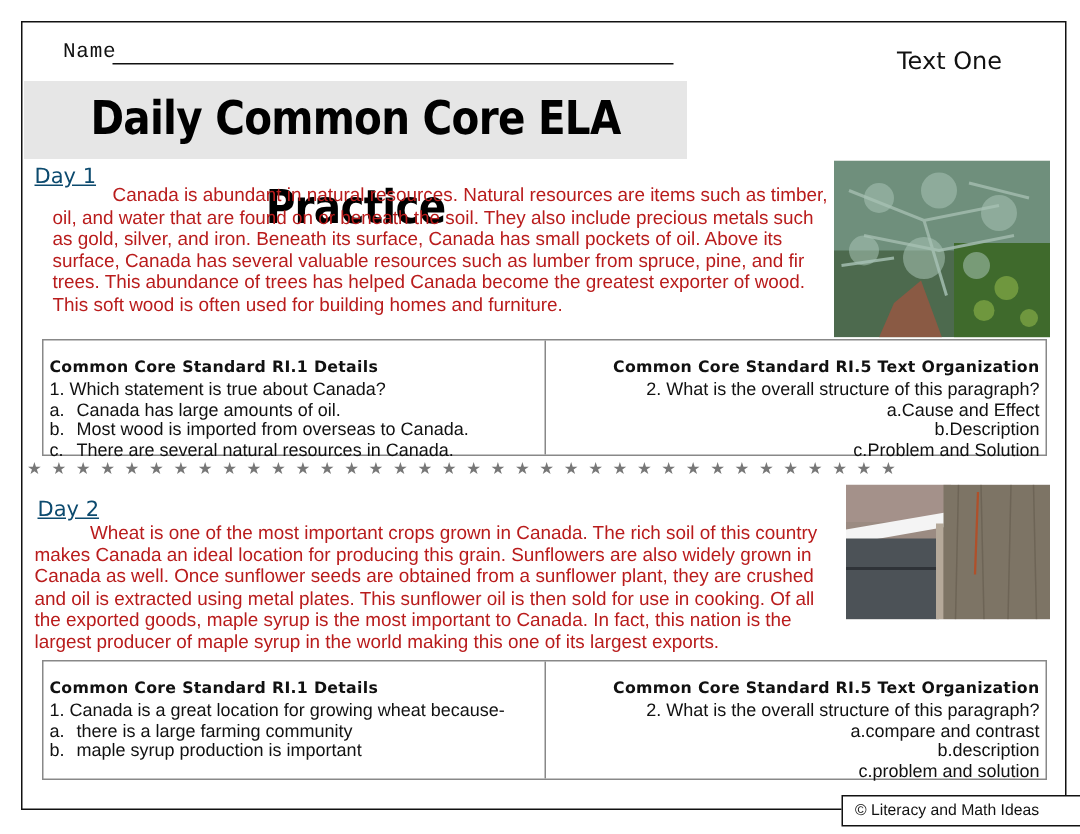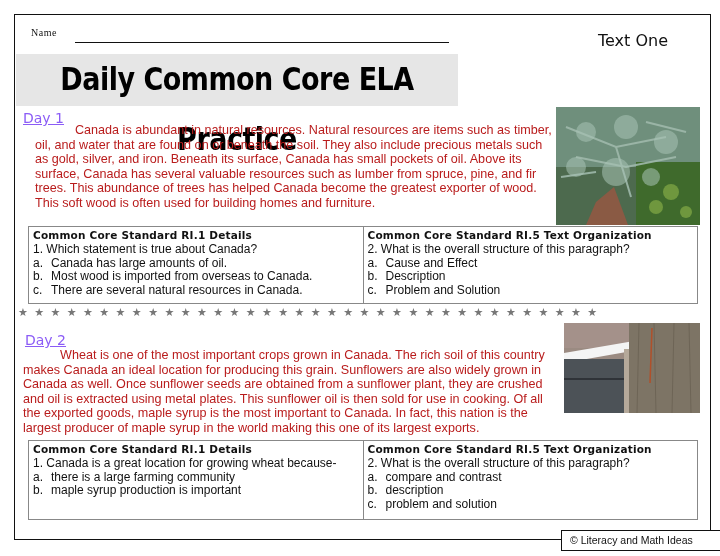--- a/index.html
+++ b/index.html
@@ -1,29 +1,29 @@
 <!DOCTYPE html>
 <html><head>
 <meta charset="utf-8">
 <style>
   html, body { margin:0; padding:0; background:#ffffff; }
   body { width:720px; height:556px; position:relative; overflow:hidden; font-family:"Liberation Sans", sans-serif; color:#111; }
   .frame { position:absolute; left:14px; top:14px; width:697px; height:526px; border:1.5px solid #111; box-sizing:border-box; }
-  .name-label { position:absolute; left:31px; top:27px; font-family:Liberation Serif, serif; font-size:10px; font-weight:300; letter-spacing:0.5px; }
+  .name-label { position:absolute; left:42px; top:27px; font-family:Liberation Mono, monospace; font-size:14px; font-weight:300; letter-spacing:0.5px; }
   .name-line { position:absolute; left:75px; top:42px; width:374px; border-bottom:1px solid #111; }
   .week { position:absolute; left:598px; top:31px; font-family:"DejaVu Sans", sans-serif; font-size:16px; color:#111; }
   .title-band { position:absolute; left:16px; top:54px; width:442px; height:52px; background:#e6e6e6; }
   .title { position:absolute; left:16px; top:54px; width:442px; height:52px; line-height:52px; text-align:center; font-family:"DejaVu Sans", sans-serif; font-weight:bold; font-size:27px; letter-spacing:-0.5px; color:#000; transform:scaleY(1.15); }
-  .day-label { position:absolute; font-family:"DejaVu Sans", sans-serif; font-size:14px; text-decoration:underline; color:#8b5cf6;text-align:right; }
+  .day-label { position:absolute; font-family:"DejaVu Sans", sans-serif; font-size:14px; text-decoration:underline; color:#0c4a6e;text-align:right; }
   .para { position:absolute; font-size:12.6px; line-height:14.6px; color:#b91c1c; }
   .photo { position:absolute; overflow:hidden; }
   .qbox { position:absolute; border:1.5px solid #888; box-sizing:border-box; display:flex; }
   .qcol { flex:1; padding:2px 4px; font-size:12px; line-height:13.8px; }
-  .qcol + .qcol { border-left:1.5px solid #888; }
-  .qhead { font-family:"DejaVu Sans", sans-serif; font-weight:bold; font-size:10.5px; letter-spacing:0.2px; }
+  .qcol + .qcol { border-left:1.5px solid #888;text-align:right; }
+  .qhead { font-family:"DejaVu Sans", sans-serif; font-weight:bold; font-size:10.5px; letter-spacing:0.2px;margin-top:10px; }
   .qline { white-space:nowrap; }
   .qline .lbl { display:inline-block; width:18px; }
   .stars { position:absolute; left:18px; top:306px; width:690px; height:14px; overflow:hidden; white-space:nowrap; color:#777; font-size:11px; letter-spacing:6.4px; }
   .copyright { position:absolute; left:561px; top:530px; width:173px; height:21px; border:1.5px solid #111; box-sizing:border-box; background:#fff; font-size:10.5px; line-height:18px; padding-left:8px; }
 </style>
 </head>
 <body>
 
 <div class="frame"></div>
 

